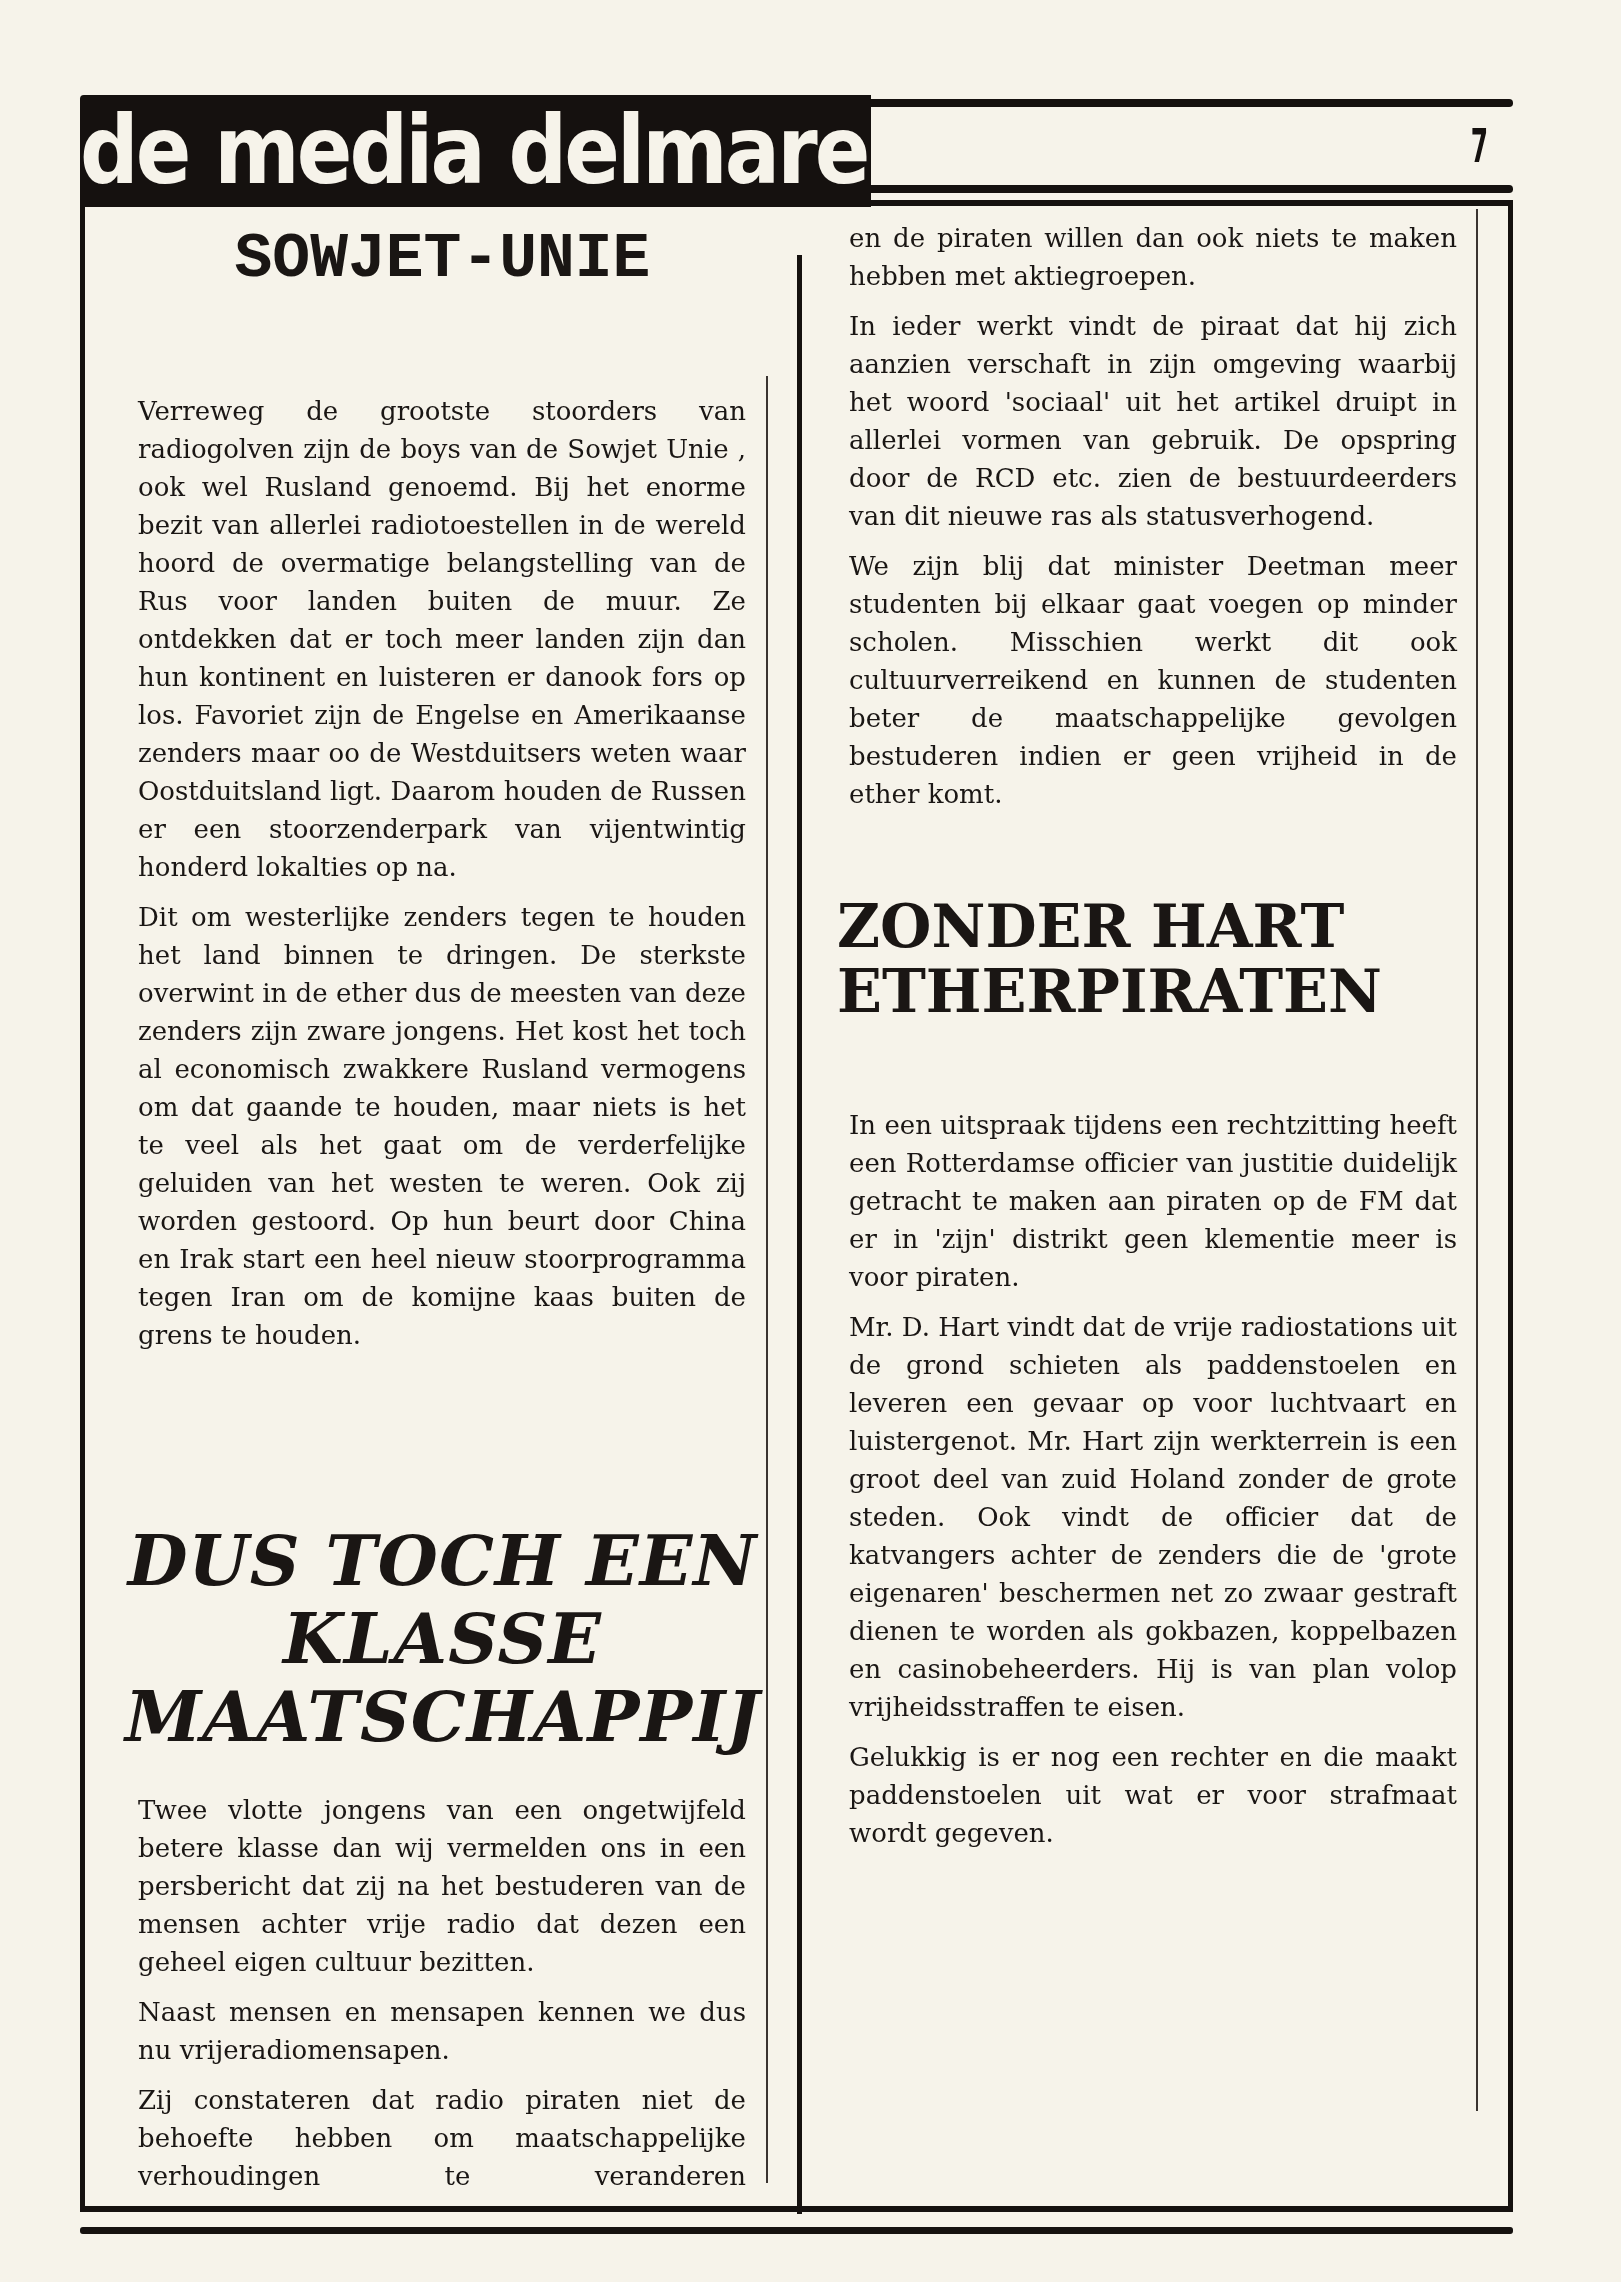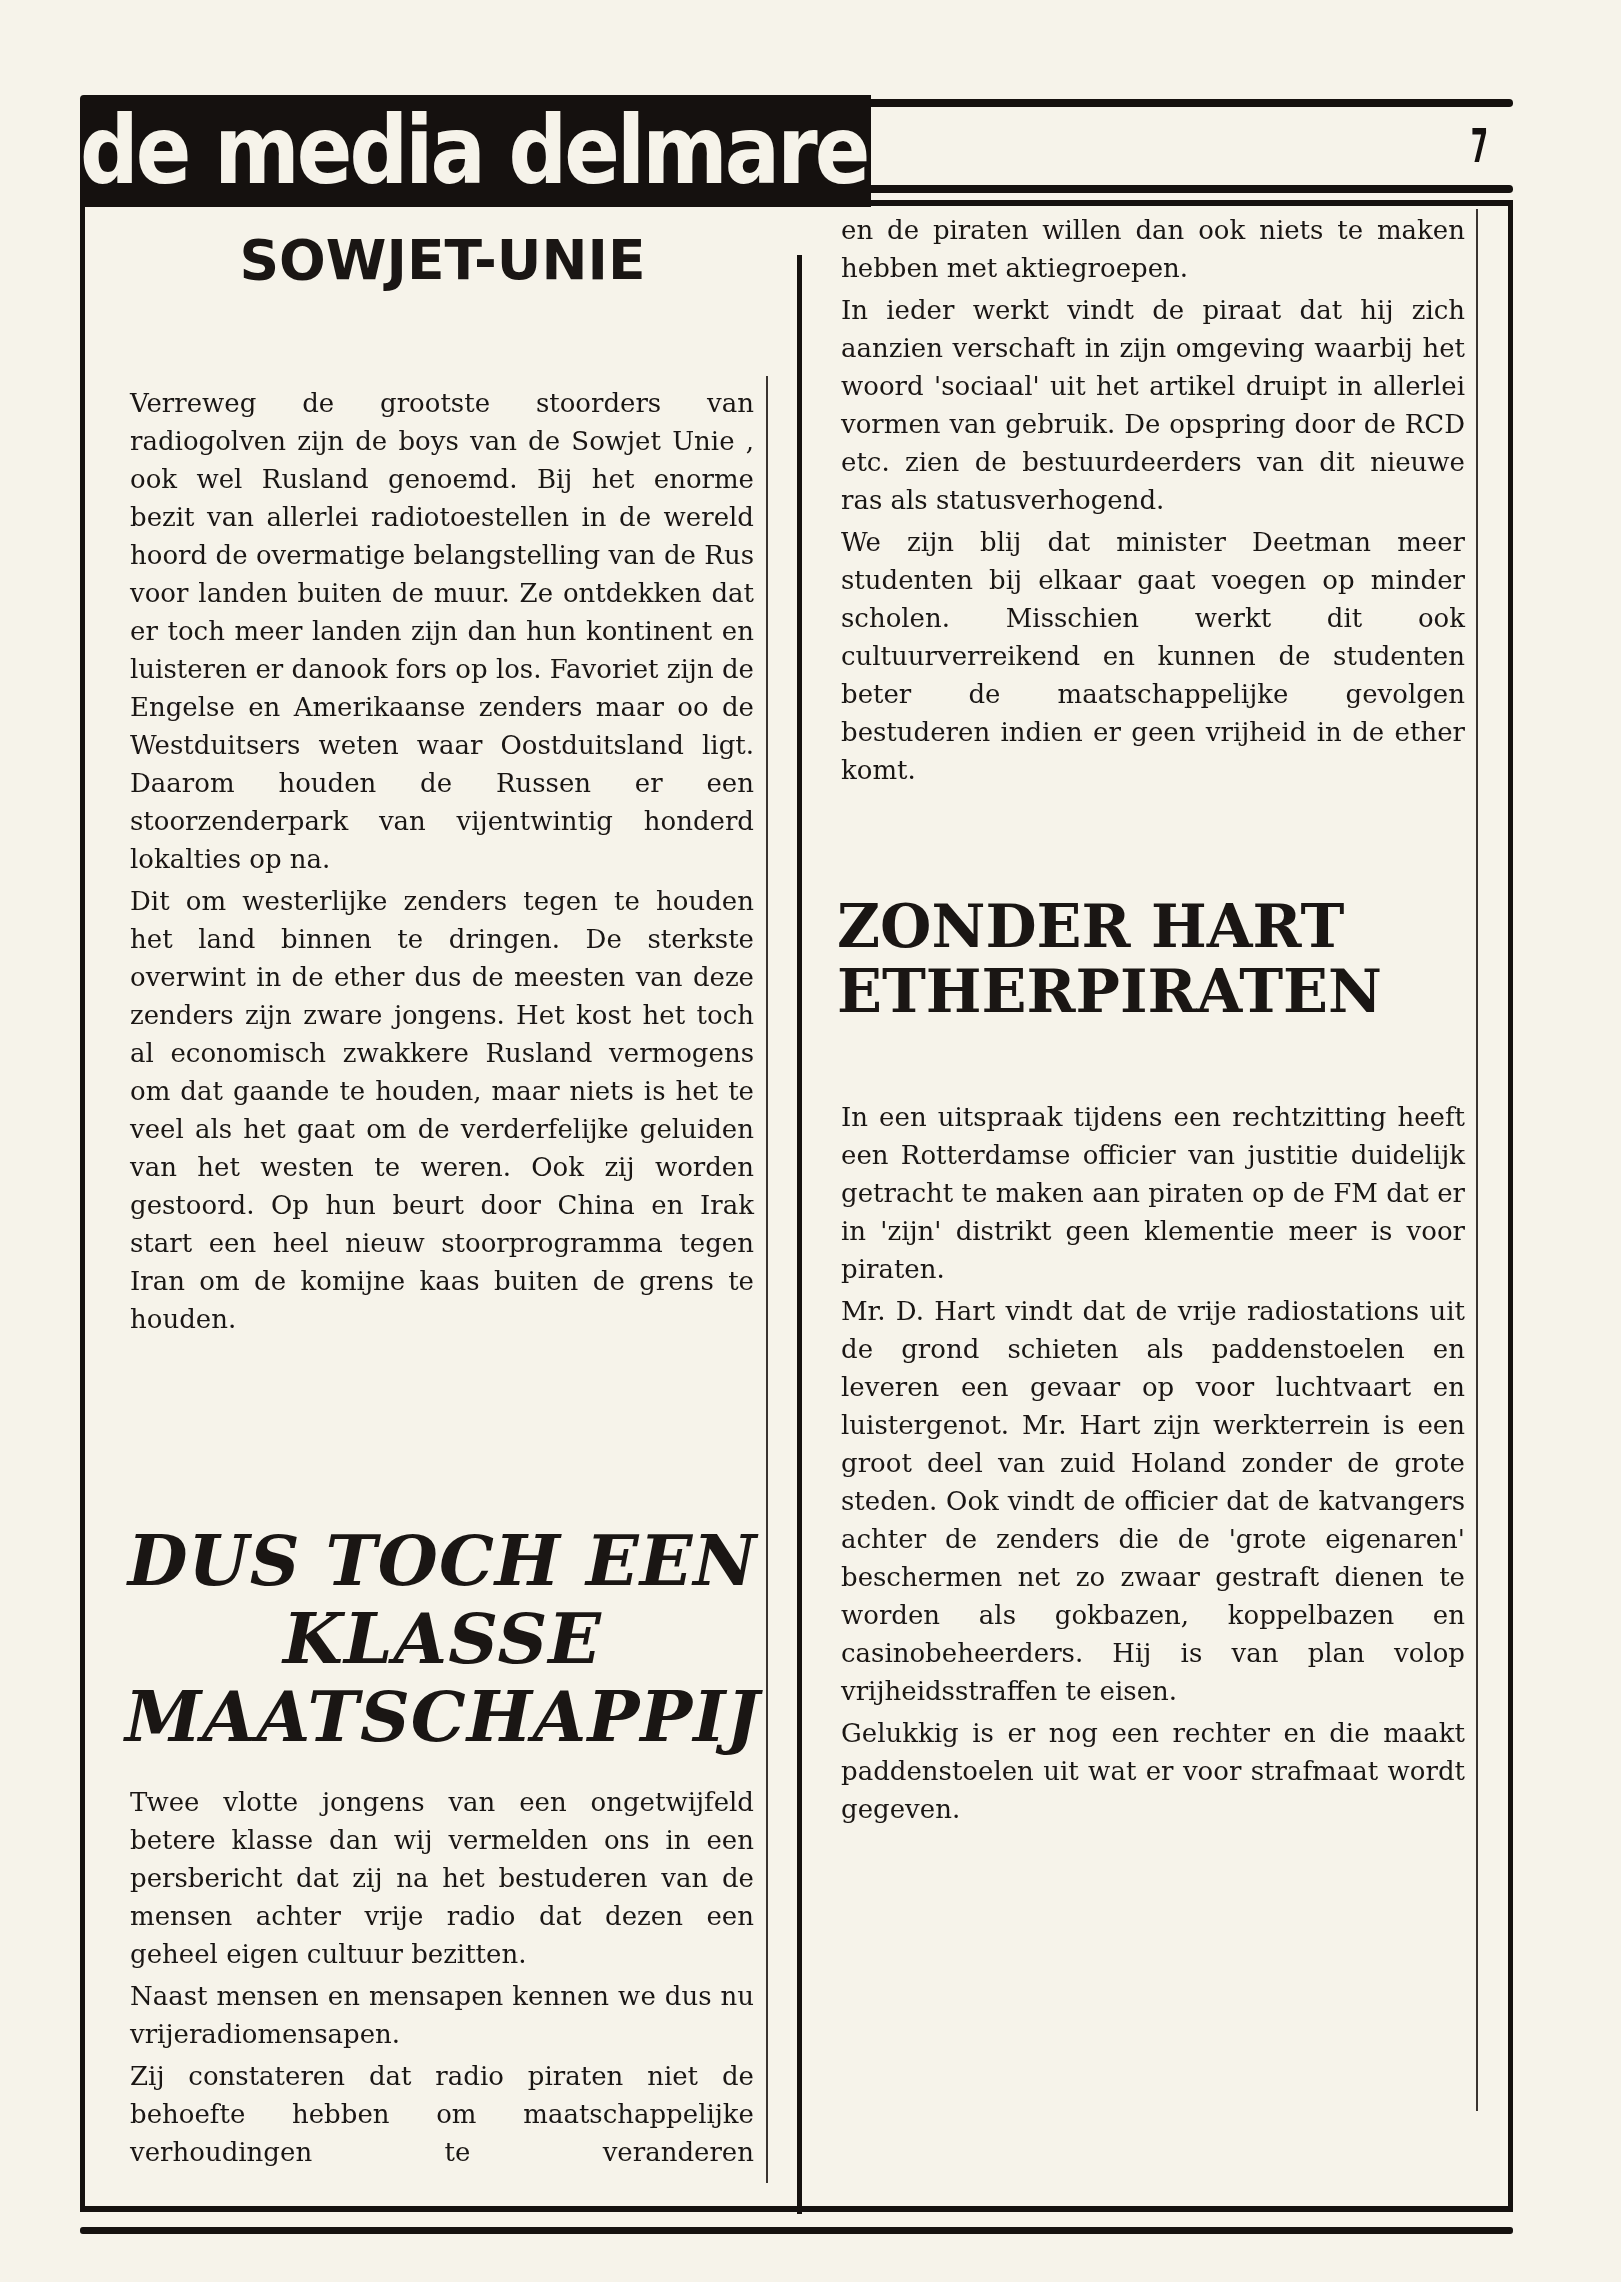--- a/index.html
+++ b/index.html
@@ -29,27 +29,27 @@
     border-left:5.7px solid #15110f; border-right:5.7px solid #15110f; border-bottom:6.7px solid #15110f;
     box-sizing:border-box;
   }
   .col-divider { position:absolute; left:797px; top:255px; width:4.8px; height:1959px; background:#15110f; }
   .col {
     position:absolute; font-family:"DejaVu Serif", serif;
     font-size:26px; line-height:38px; text-align:justify;
   }
   .col1 { left:126px; top:380px; width:632px; }
   .col2 { left:837px; top:207px; width:632px; }
-  .col p { margin:4px; }
+  .col p { margin:12px; }
   .thin-rule { position:absolute; width:1.9px; background:#3a3431; }
   .h-sowjet {
     position:absolute; left:105px; top:226px; width:675px; text-align:center;
     font-family:"DejaVu Sans", sans-serif; font-weight:bold; line-height:68px;
   }
-  .h-sowjet .l1 { font-size:55px; display:block; }
+  .h-sowjet .l1 { font-size:63px; display:block;font-family:Liberation Mono, monospace; }
   .h-sowjet .l2 { font-size:49px; display:block; }
   .h-klasse {
     position:absolute; left:105px; top:1522px; width:675px; text-align:center;
     font-family:"DejaVu Serif", serif; font-weight:bold; font-size:69px; line-height:78px;
     letter-spacing:1px;
     font-style:italic;
   }
   .h-klasse span, .h-zonder span { display:block; }
   .h-zonder {
     position:absolute; left:837px; top:894px; width:666px;

